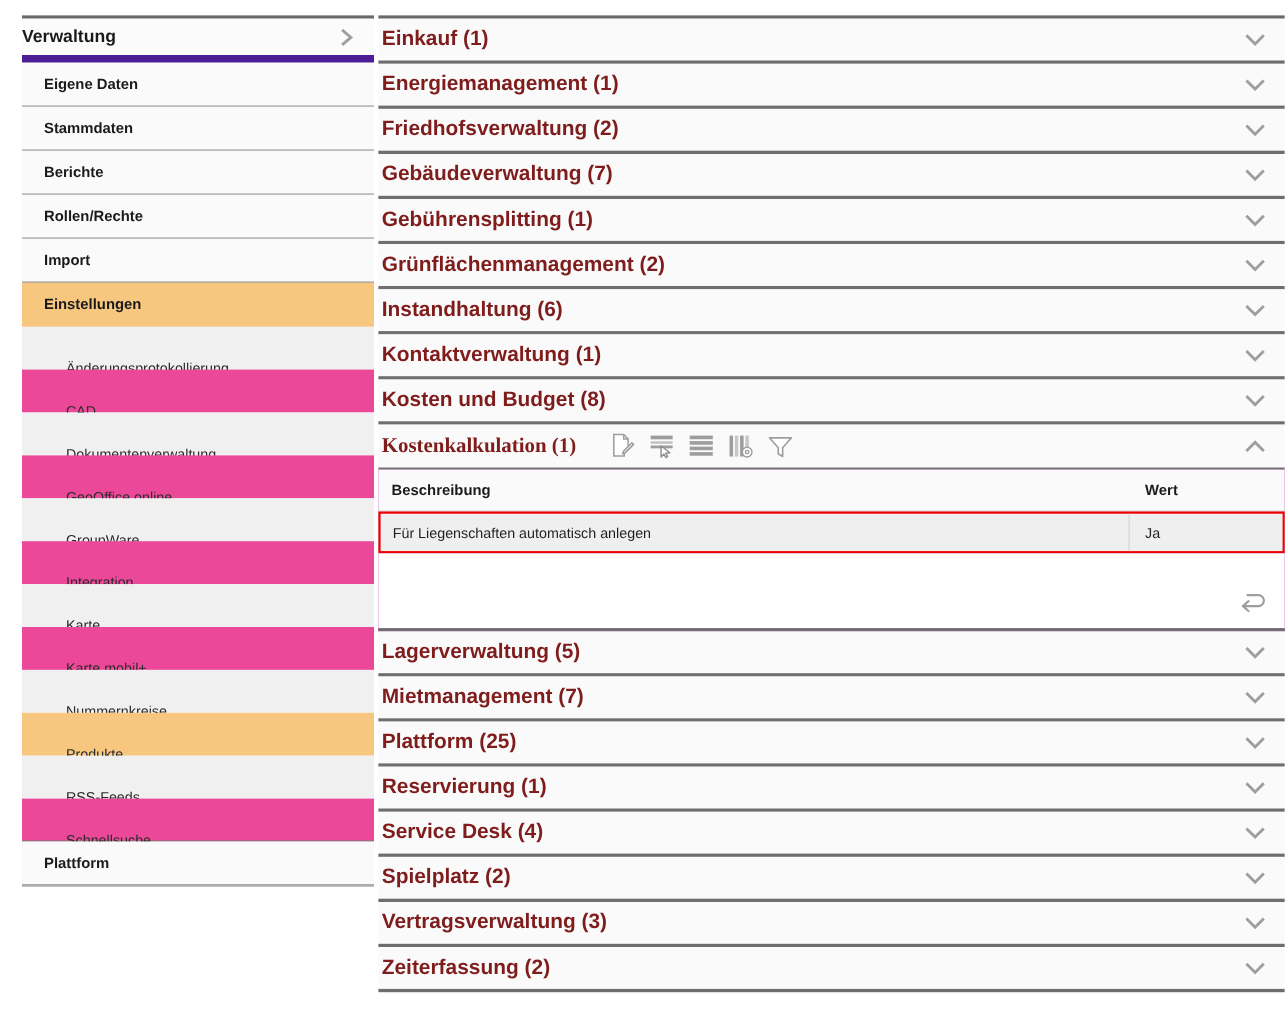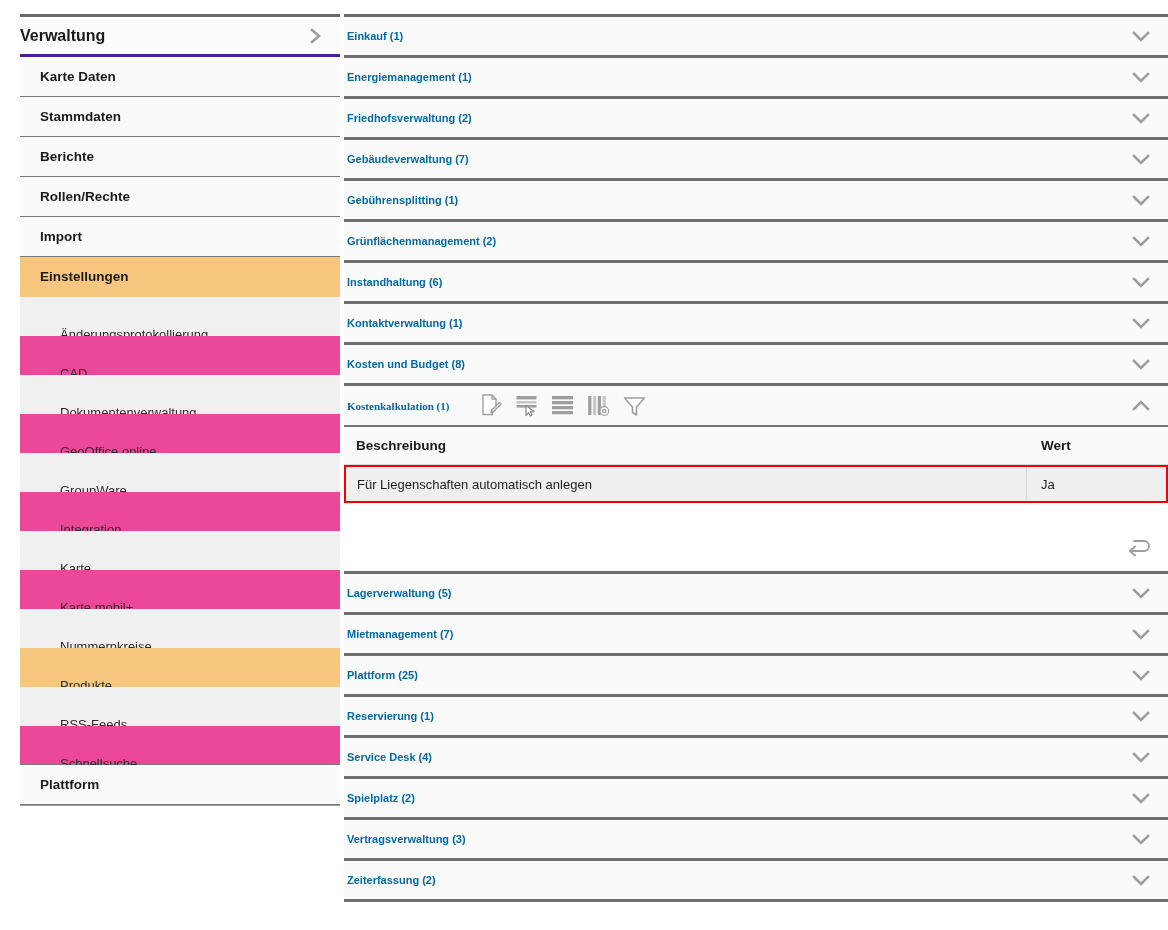--- a/index.html
+++ b/index.html
@@ -30,21 +30,21 @@
   .side-row {
     position: relative;
     height: 40px;
     display: flex;
     align-items: center;
     border-bottom: 1px solid #cfcfcf;
     background: #fafafa;
     cursor: pointer;
   }
   .side-row.header {
-    border-bottom: 3px solid #4c1d95;
+    border-bottom: 7px solid #4c1d95;
     background: #fbfbfb;
   }
   .side-row.header .side-label {
     font-size: 16px;
     font-weight: bold;
     color: #1a1a1a;
     padding-left: 0px;
   }
   .side-row.lvl1 {
     border-bottom: 1px solid #7a7a7a;
@@ -101,23 +101,23 @@
   .acc-row {
     position: relative;
     height: 41px;
     display: flex;
     align-items: center;
     background: #fafafa;
     border-bottom: 3px solid #6e6e6e;
     cursor: pointer;
   }
   .acc-title {
-    font-size: 11px;
+    font-size: 19px;
     font-weight: bold;
-    color: #0369a1;
+    color: #7f1d1d;
     padding-left: 3px;
     white-space: nowrap;
   }
   .acc-row.expanded {
     border-bottom: 2px solid #737373;
     font-family: Liberation Serif, serif;
   }
   .acc-chev {
     position: absolute;
     right: 16px;
@@ -210,21 +210,21 @@
     <div class="side-row header">
       <span class="side-label">Verwaltung</span>
       <span class="chev-right">
         <svg width="18" height="18" viewBox="0 0 18 18" aria-hidden="true">
           <polyline points="6,3 13,9 6,15" fill="none" stroke="#9e9e9e" stroke-width="2.6" stroke-linecap="square" stroke-linejoin="miter"></polyline>
         </svg>
       </span>
     </div>
 
     <div class="side-row lvl1">
-      <span class="side-label">Karte Daten</span>
+      <span class="side-label">Eigene Daten</span>
     </div>
     <div class="side-row lvl1">
       <span class="side-label">Stammdaten</span>
     </div>
     <div class="side-row lvl1">
       <span class="side-label">Berichte</span>
     </div>
     <div class="side-row lvl1">
       <span class="side-label">Rollen/Rechte</span>
     </div>

